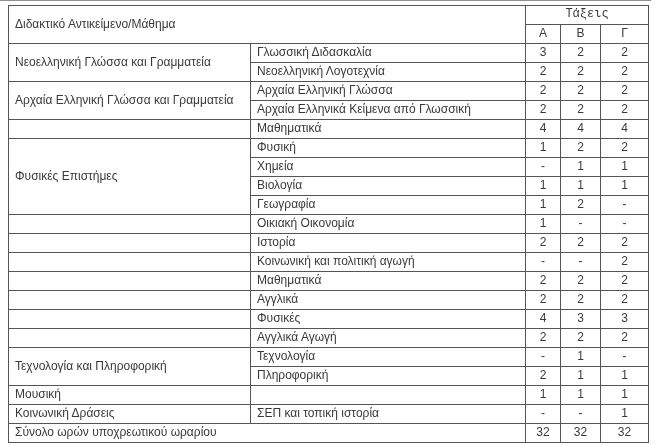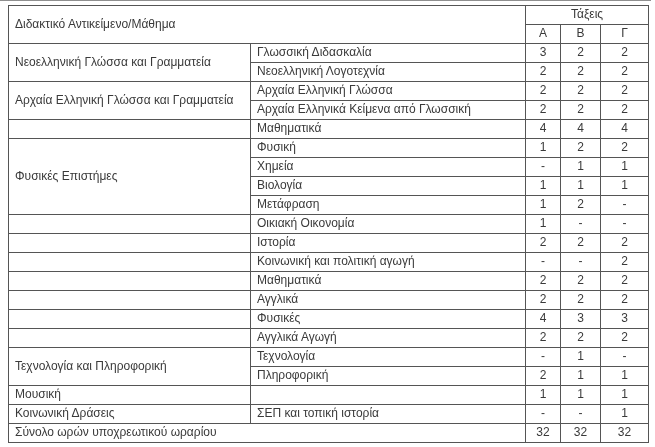--- a/index.html
+++ b/index.html
@@ -27,21 +27,21 @@
     border: 1px solid #555555;
     height: 19px;
     padding: 0 6px;
     font-weight: normal;
     vertical-align: middle;
     text-align: left;
     line-height: 1.1;
     overflow: hidden;
     white-space: nowrap;
   }
-  .curriculum th.center { text-align: center; }
+  .curriculum th.center { text-align: center; font-family: Liberation Mono, monospace; }
   .curriculum td.num, .curriculum th.num { text-align: center; padding: 0 2px; }
 </style>
 </head>
 <body>
 
 <div class="page">
   <div class="top-rule"></div>
 
   <table class="curriculum">
     <colgroup>
@@ -109,21 +109,21 @@
         <td class="num">1</td>
         <td class="num">1</td>
       </tr>
       <tr>
         <td>Βιολογία</td>
         <td class="num">1</td>
         <td class="num">1</td>
         <td class="num">1</td>
       </tr>
       <tr>
-        <td>Μετάφραση</td>
+        <td>Γεωγραφία</td>
         <td class="num">1</td>
         <td class="num">2</td>
         <td class="num">-</td>
       </tr>
       <tr>
         <td></td>
         <td>Οικιακή Οικονομία</td>
         <td class="num">1</td>
         <td class="num">-</td>
         <td class="num">-</td>

